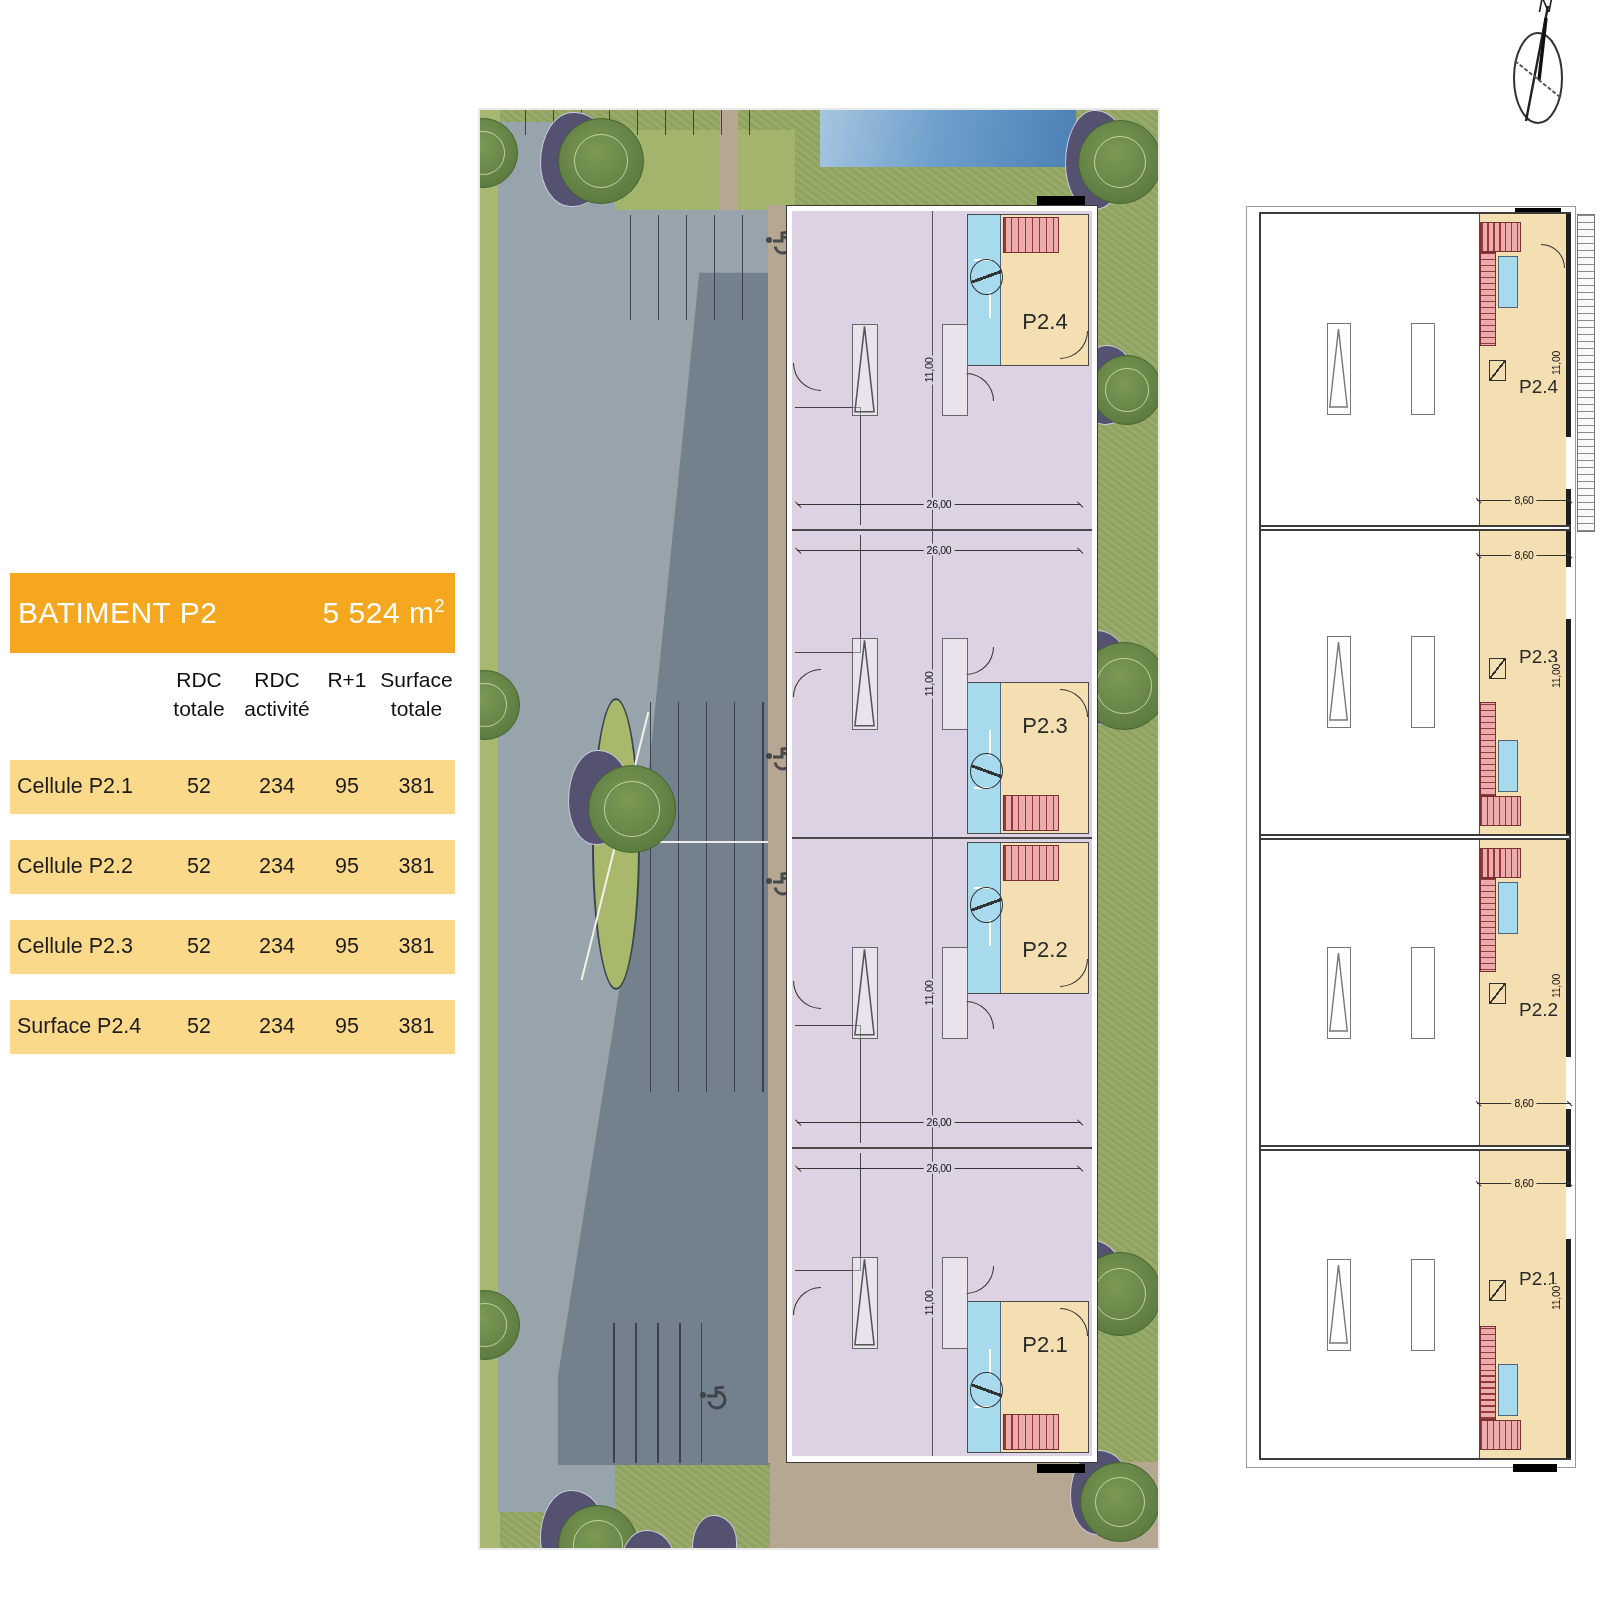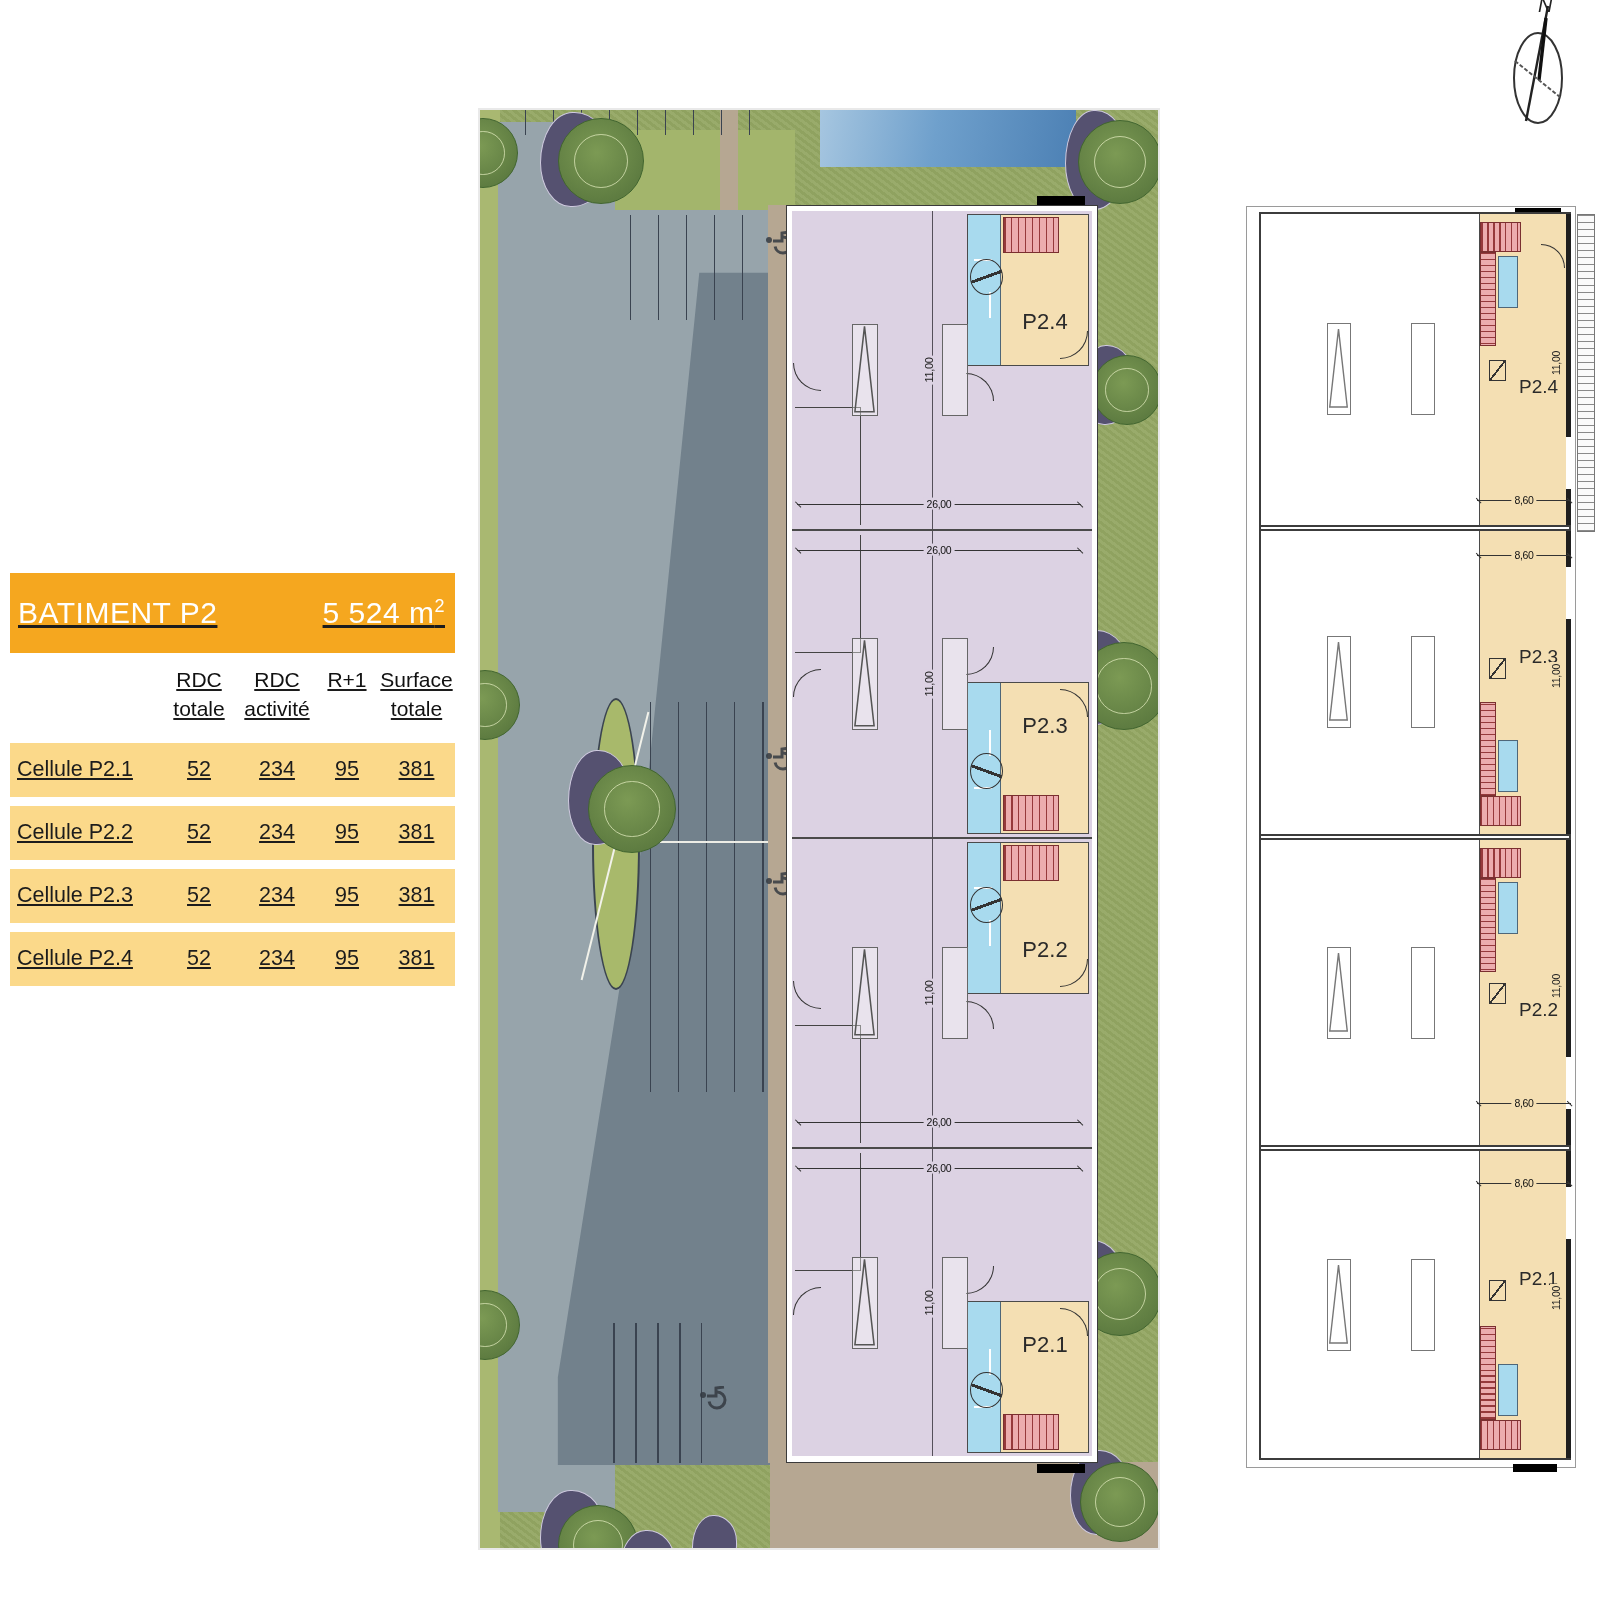--- a/index.html
+++ b/index.html
@@ -1,27 +1,27 @@
 <!DOCTYPE html>
 <html><head>
 <meta charset="utf-8">
 <style>
   * { box-sizing: border-box; margin: 0; padding: 0; }
   html,body { width:1600px; height:1600px; }
   body { position:relative; background:#fff; font-family:"Liberation Sans",sans-serif; overflow:hidden; color:#1c1c1c; }
   .abs { position:absolute; }
 
   
-  #panel { position:absolute; left:10px; top:573px; width:445px;text-decoration:underline; }
+  #panel { position:absolute; left:10px; top:573px; width:445px; }
   .thead { height:80px; background:#F5A71F; color:#fff; display:flex; justify-content:space-between; align-items:center; padding:0 10px 0 8px; font-size:30px; letter-spacing:.5px; }
   .thead sup { font-size:18px; }
   .cgrid { display:grid; grid-template-columns:150px 78px 78px 62px 77px; align-items:center; }
   #colheads { padding:12px 0 10px 0; text-align:center; font-size:21px; line-height:1.4; color:#111; }
   #colheads .ch div { min-height:1.4em; }
-  .trow { background:#FBD98A; height:54px; font-size:21.5px; margin-top:9px; }
+  .trow { background:#FBD98A; height:54px; font-size:21.5px; margin-top:26px; }
   .trow .rlabel { text-align:left; padding-left:7px; }
   .trow .rval { text-align:center; }
 
   
   #compass { position:absolute; left:1468px; top:0; width:130px; height:140px; }
   #compass .nlbl { position:absolute; left:70px; top:-6px; font-style:italic; font-size:20px; color:#222; }
 
   
   #site { position:absolute; left:480px; top:110px; width:678px; height:1438px; overflow:hidden;
           background:#94A763;
@@ -158,21 +158,21 @@
     <span class="rval">381</span>
   </div>
   <div class="trow cgrid">
     <span class="rlabel">Cellule P2.3</span>
     <span class="rval">52</span>
     <span class="rval">234</span>
     <span class="rval">95</span>
     <span class="rval">381</span>
   </div>
   <div class="trow cgrid">
-    <span class="rlabel">Cellule P2.4</span>
+    <span class="rlabel">Surface P2.4</span>
     <span class="rval">52</span>
     <span class="rval">234</span>
     <span class="rval">95</span>
     <span class="rval">381</span>
   </div>
 </div>
 
 <div id="compass">
   <svg width="130" height="140" viewBox="0 0 130 140">
     <ellipse cx="70" cy="78" rx="24" ry="45" fill="none" stroke="#333" stroke-width="2"></ellipse>

